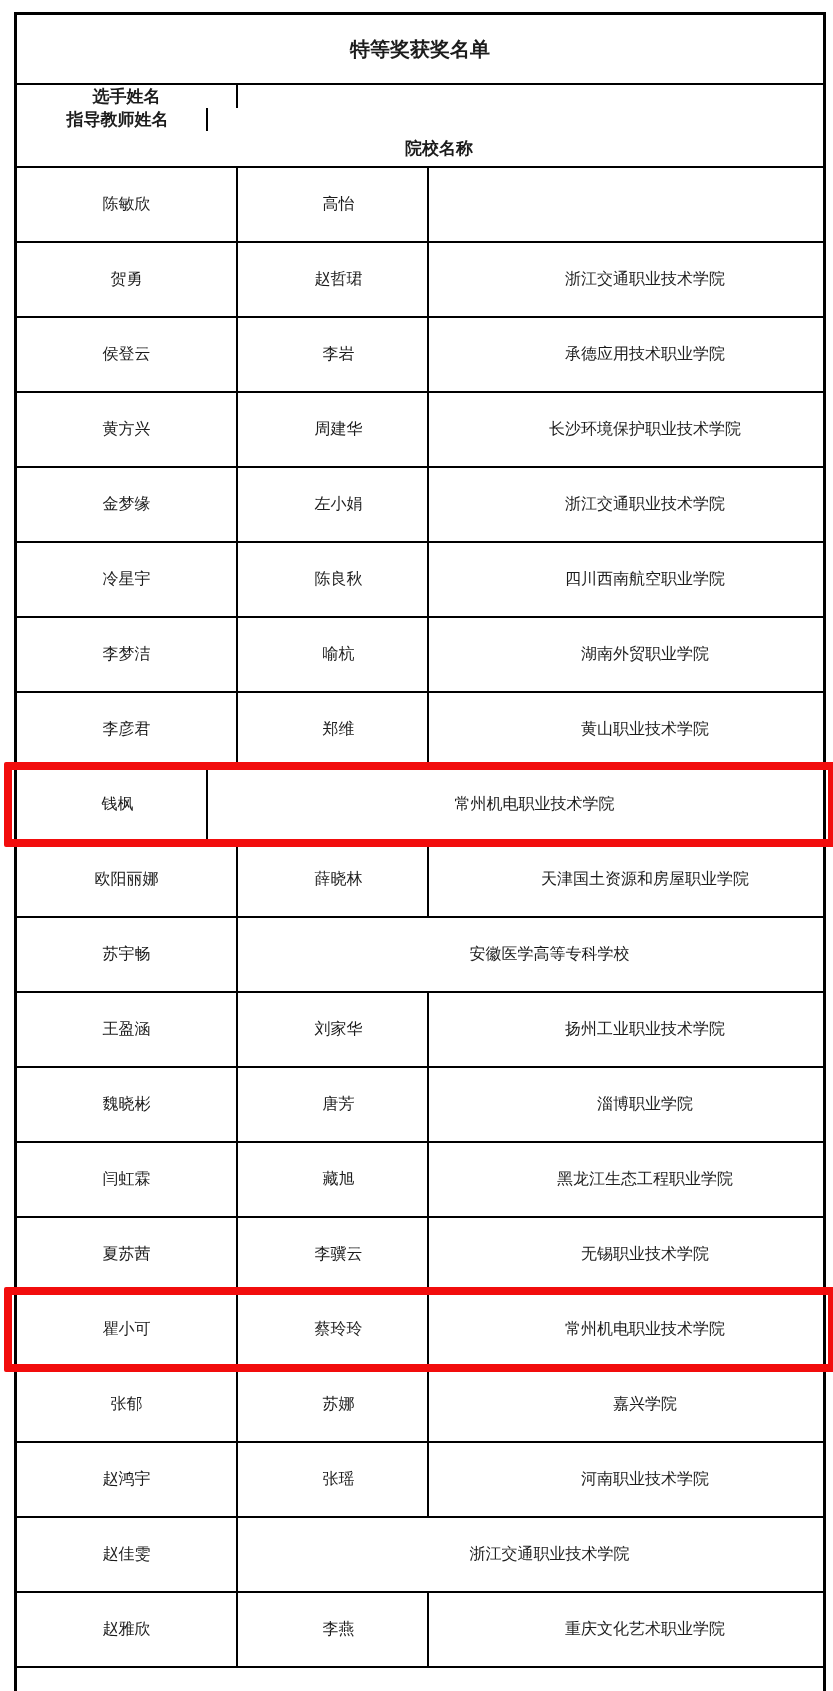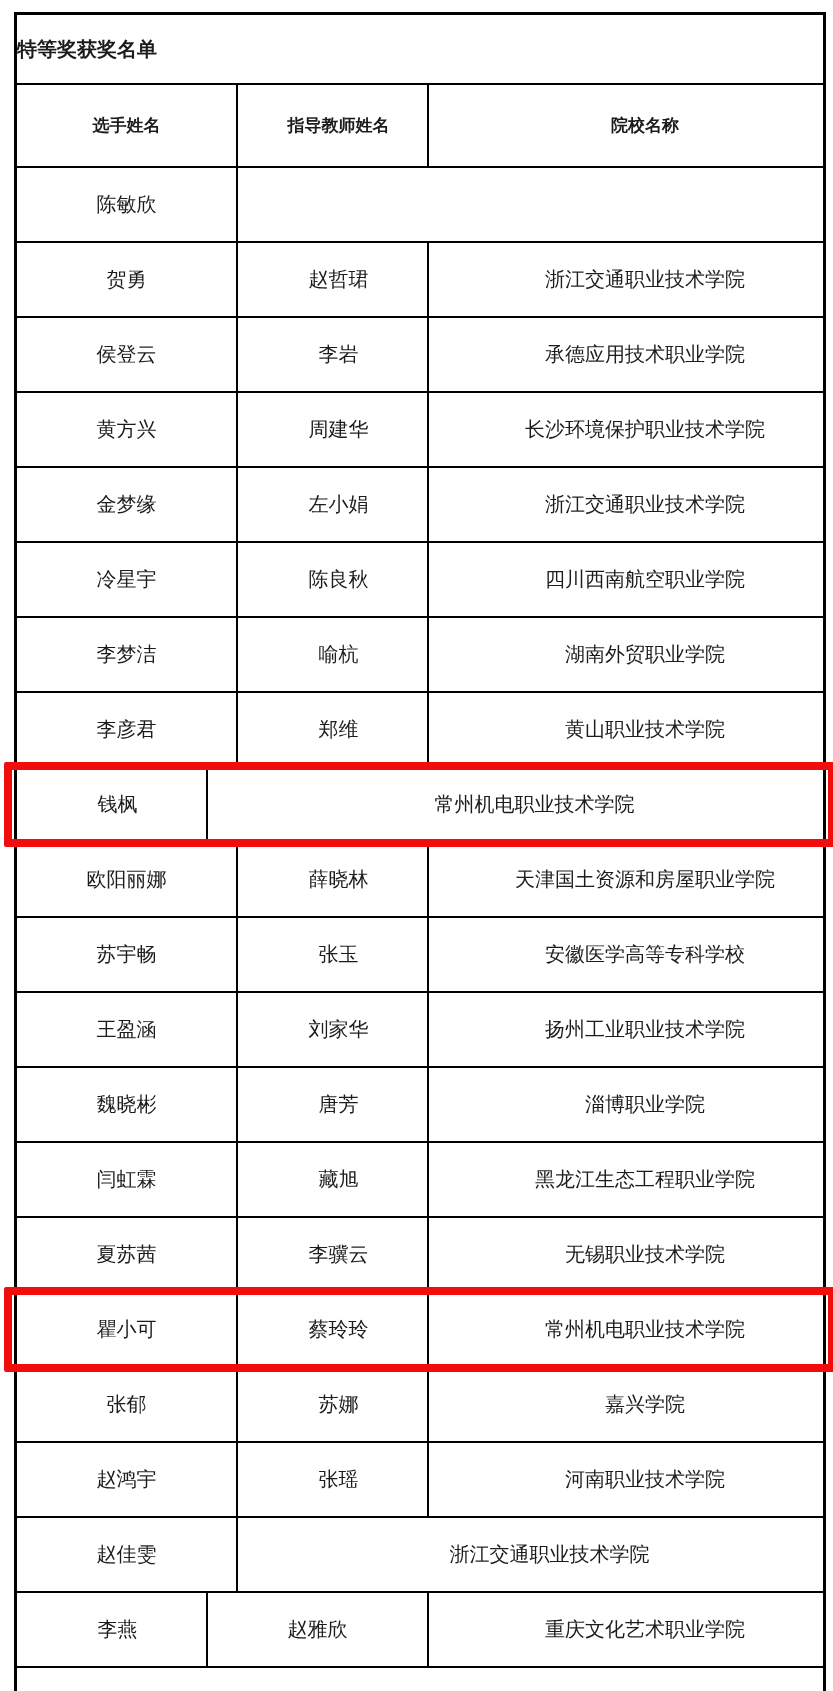--- a/index.html
+++ b/index.html
@@ -21,35 +21,37 @@
     top: 12px;
     width: 806px;
     border: 3px solid #000;
     box-sizing: content-box;
     background: #fff;
   }
   .title-row {
     height: 68px;
     display: flex;
     align-items: center;
+    justify-content: center;
     font-size: 20px;
     font-weight: bold;
     border-bottom: 2px solid #000;
   }
   .header-row {
     display: flex;
     height: 81px;
     font-size: 17px;
     font-weight: bold;
+    flex-direction: column;
   }
   .data-row {
     display: flex;
     height: 73px;
     border-top: 2px solid #000;
-    font-size: 20px;
+    font-size: 16px;
     position: relative;
   }
   .partial-row {
     height: 60px;
     border-top: 2px solid #000;
   }
   .cell {
     display: flex;
     align-items: center;
     justify-content: center;
@@ -80,20 +82,21 @@
     <span>特等奖获奖名单</span>
   </div>
   <div class="header-row">
     <div class="cell c1">选手姓名</div>
     <div class="cell c2">指导教师姓名</div>
     <div class="cell c3">院校名称</div>
   </div>
   <div>
       <div class="data-row">
         <div class="cell c1">陈敏欣</div>
+        <div class="cell c2">高怡</div>
       </div>
       <div class="data-row">
         <div class="cell c1">贺勇</div>
         <div class="cell c2">赵哲珺</div>
         <div class="cell c3">浙江交通职业技术学院</div>
       </div>
       <div class="data-row">
         <div class="cell c1">侯登云</div>
         <div class="cell c2">李岩</div>
         <div class="cell c3">承德应用技术职业学院</div>
@@ -128,21 +131,20 @@
         <div class="cell c3">常州机电职业技术学院</div>
         <div class="highlight-box" style="border-color: rgb(242, 13, 13);"></div>
       </div>
       <div class="data-row">
         <div class="cell c1">欧阳丽娜</div>
         <div class="cell c2">薛晓林</div>
         <div class="cell c3">天津国土资源和房屋职业学院</div>
       </div>
       <div class="data-row">
         <div class="cell c1">苏宇畅</div>
-        <div class="cell c2">张玉</div>
         <div class="cell c3">安徽医学高等专科学校</div>
       </div>
       <div class="data-row">
         <div class="cell c1">王盈涵</div>
         <div class="cell c2">刘家华</div>
         <div class="cell c3">扬州工业职业技术学院</div>
       </div>
       <div class="data-row">
         <div class="cell c1">魏晓彬</div>
         <div class="cell c2">唐芳</div>
@@ -172,19 +174,19 @@
       <div class="data-row">
         <div class="cell c1">赵鸿宇</div>
         <div class="cell c2">张瑶</div>
         <div class="cell c3">河南职业技术学院</div>
       </div>
       <div class="data-row">
         <div class="cell c1">赵佳雯</div>
         <div class="cell c3">浙江交通职业技术学院</div>
       </div>
       <div class="data-row">
+        <div class="cell c1">赵雅欣</div>
         <div class="cell c2">李燕</div>
-        <div class="cell c1">赵雅欣</div>
         <div class="cell c3">重庆文化艺术职业学院</div>
       </div>
     </div>
   <div class="partial-row"></div>
 </div>
 
 </body></html>

